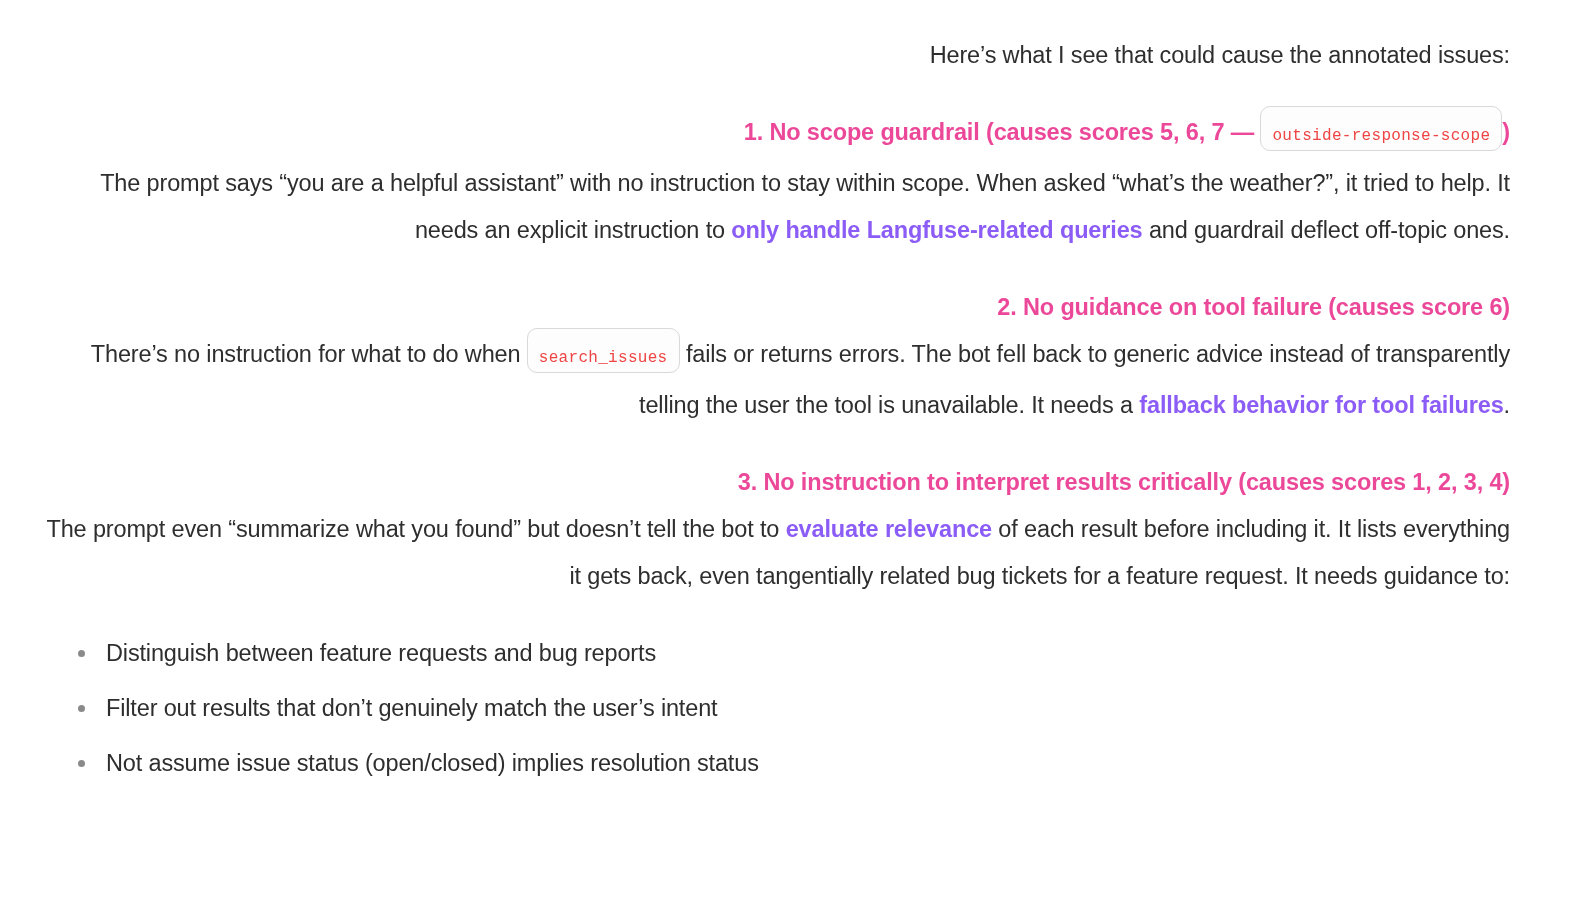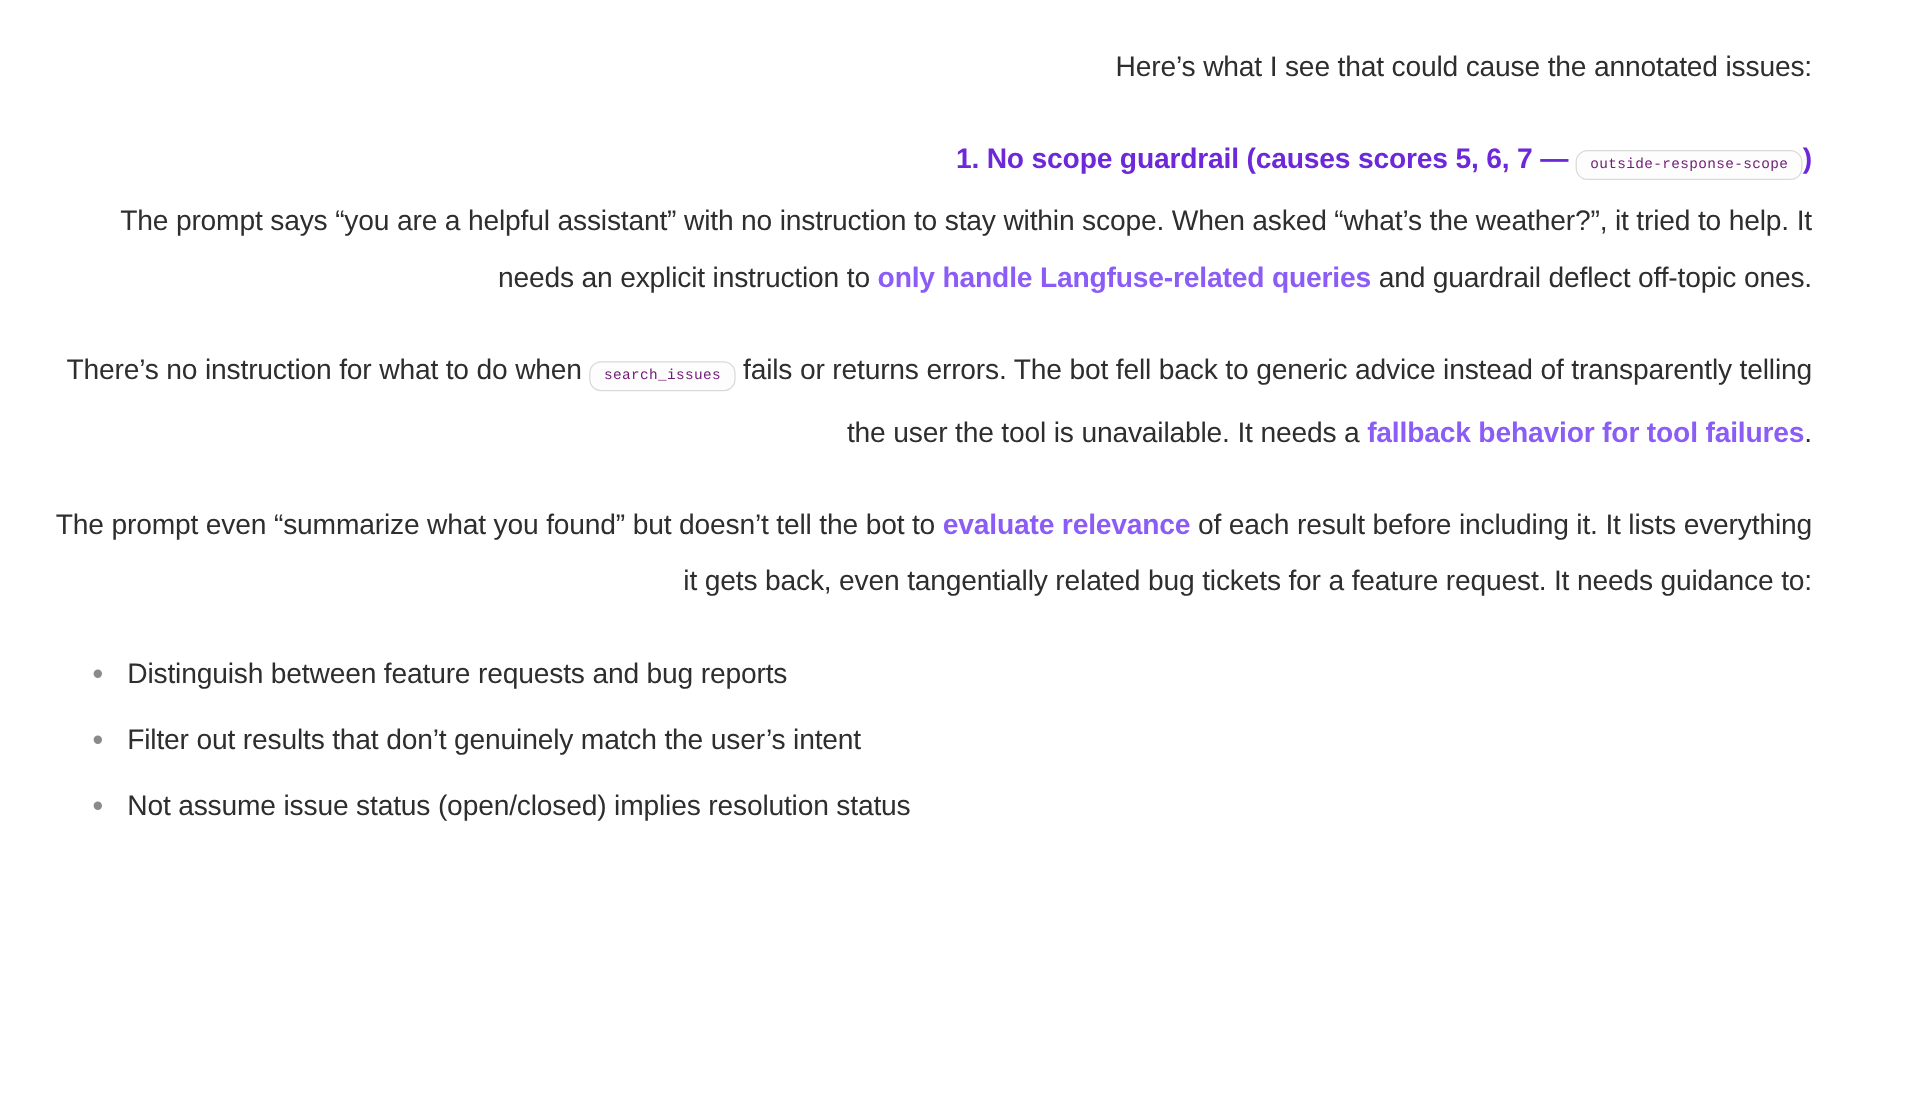--- a/index.html
+++ b/index.html
@@ -23,35 +23,35 @@
     font-size: 23.5px;
     line-height: 47px;
     letter-spacing: -0.15px;
   }
   .block {
     margin: 0 0 30px 0;
     text-align: right;
   }
   .heading {
     font-weight: 700;
-    color: #6d28d9;
+    color: #ec4899;
   }
   b, strong, .bold {
     font-weight: 700;
     color: #8b5cf6;
   }
   .code-pill {
     font-family: "Liberation Mono", "DejaVu Sans Mono", monospace;
-    font-size: 12px;
+    font-size: 16px;
     letter-spacing: 0.3px;
-    color: #701a75;
+    color: #ef4444;
     background: #fdfdfd;
     border: 1.5px solid #d9d9d9;
     border-radius: 10px;
-    padding: 4px 11px 5px 11px;
+    padding: 20px 11px 5px 11px;
     white-space: nowrap;
   }
   ul.bullet-list {
     list-style: none;
     margin: 2px 0 0 0;
     padding: 0 0 0 75px;
   }
   ul.bullet-list li {
     position: relative;
     line-height: 47px;
@@ -79,26 +79,28 @@
   <div class="block">
     <div>
       <span class="heading">1. No scope guardrail (causes scores 5, 6, 7 — </span><code class="code-pill">outside-response-scope</code><span class="heading">)</span>
     </div>
     <div>
       <span>The prompt says “you are a helpful assistant” with no instruction to stay within scope. When asked “what’s the weather?”, it tried to help. It needs an explicit instruction to </span><span class="bold">only handle Langfuse-related queries</span><span> and guardrail deflect off-topic ones.</span>
     </div>
   </div>
 
   <div class="block">
+    <div class="heading">2. No guidance on tool failure (causes score 6)</div>
     <div>
       <span>There’s no instruction for what to do when </span><code class="code-pill">search_issues</code><span> fails or returns errors. The bot fell back to generic advice instead of transparently telling the user the tool is unavailable. It needs a </span><span class="bold">fallback behavior for tool failures</span><span>.</span>
     </div>
   </div>
 
   <div class="block">
+    <div class="heading">3. No instruction to interpret results critically (causes scores 1, 2, 3, 4)</div>
     <div>
       <span>The prompt even “summarize what you found” but doesn’t tell the bot to </span><span class="bold">evaluate relevance</span><span> of each result before including it. It lists everything it gets back, even tangentially related bug tickets for a feature request. It needs guidance to:</span>
     </div>
   </div>
 
   <ul class="bullet-list">
     <li>
       <span class="dot"></span>
       <span>Distinguish between feature requests and bug reports</span>
     </li>

